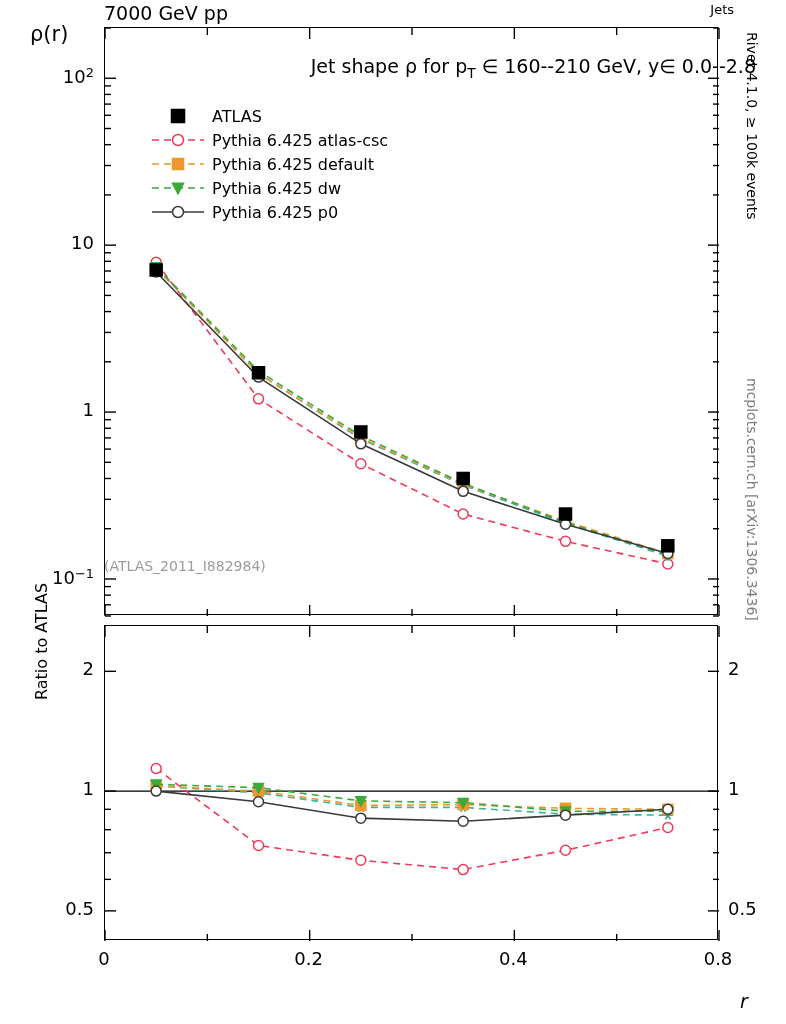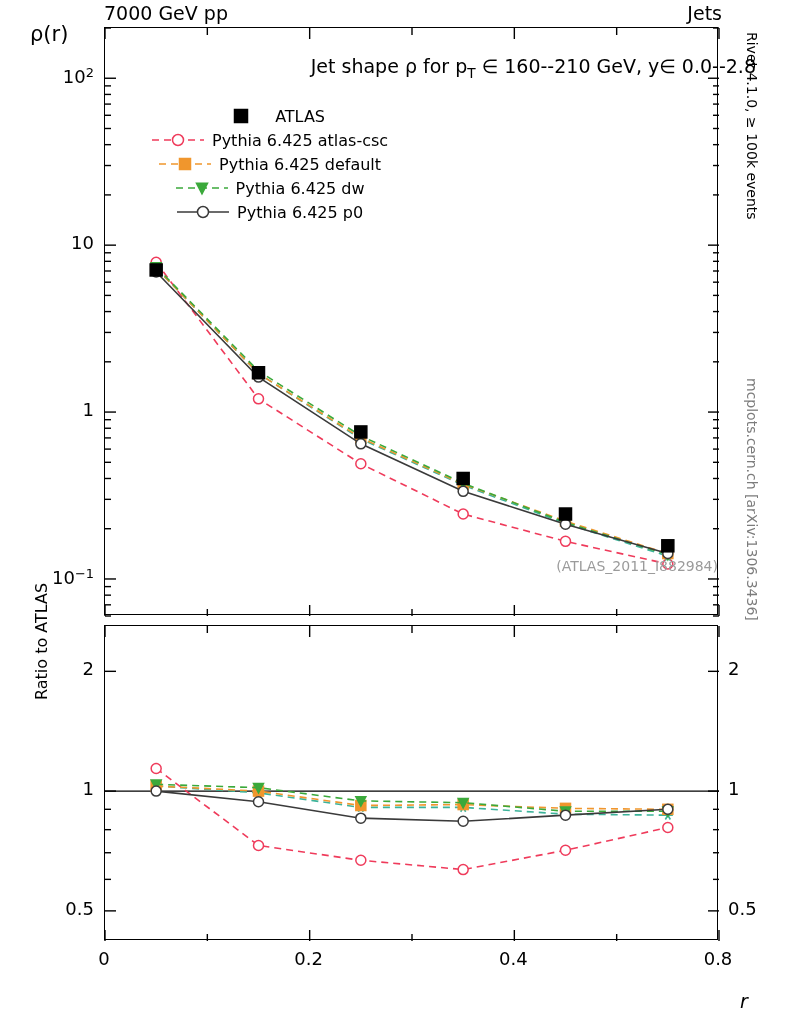--- a/index.html
+++ b/index.html
@@ -20,22 +20,22 @@
     height: 1024px;
   }
   .abs { position: absolute; }
 
   
   .hdr-left {
     left: 104px; top: 2px;
     font-size: 19px;
   }
   .hdr-right {
-    right: 64px; top: 2px;
-    font-size: 19px;
+    right: 52px; top: 2px;
+    font-size: 13px;
   }
 
   
   .rot {
     transform-origin: 0 0;
     transform: rotate(90deg);
     white-space: nowrap;
     font-size: 14px;
     color: #000;
   }
@@ -95,35 +95,34 @@
 
   
   #legend {
     left: 150px; top: 104px;
     font-size: 16px;
   }
   .leg-row {
     display: flex;
     align-items: center;
     height: 24px;
-    justify-content: center;
   }
   .leg-sym {
     width: 56px;
     height: 22px;
     flex: 0 0 56px;
     position: relative;
   }
   .leg-label { padding-left: 6px; white-space: nowrap; }
 
   
   .watermark {
     left: 104px; top: 558px;
     width: 614px;
-    text-align: right;
+    text-align: left;
     font-size: 14px;
     color: #9b9b9b;
   }
 </style>
 </head>
 <body>
 
 <div id="root">
 
   <div class="abs hdr-left">7000 GeV pp</div>

